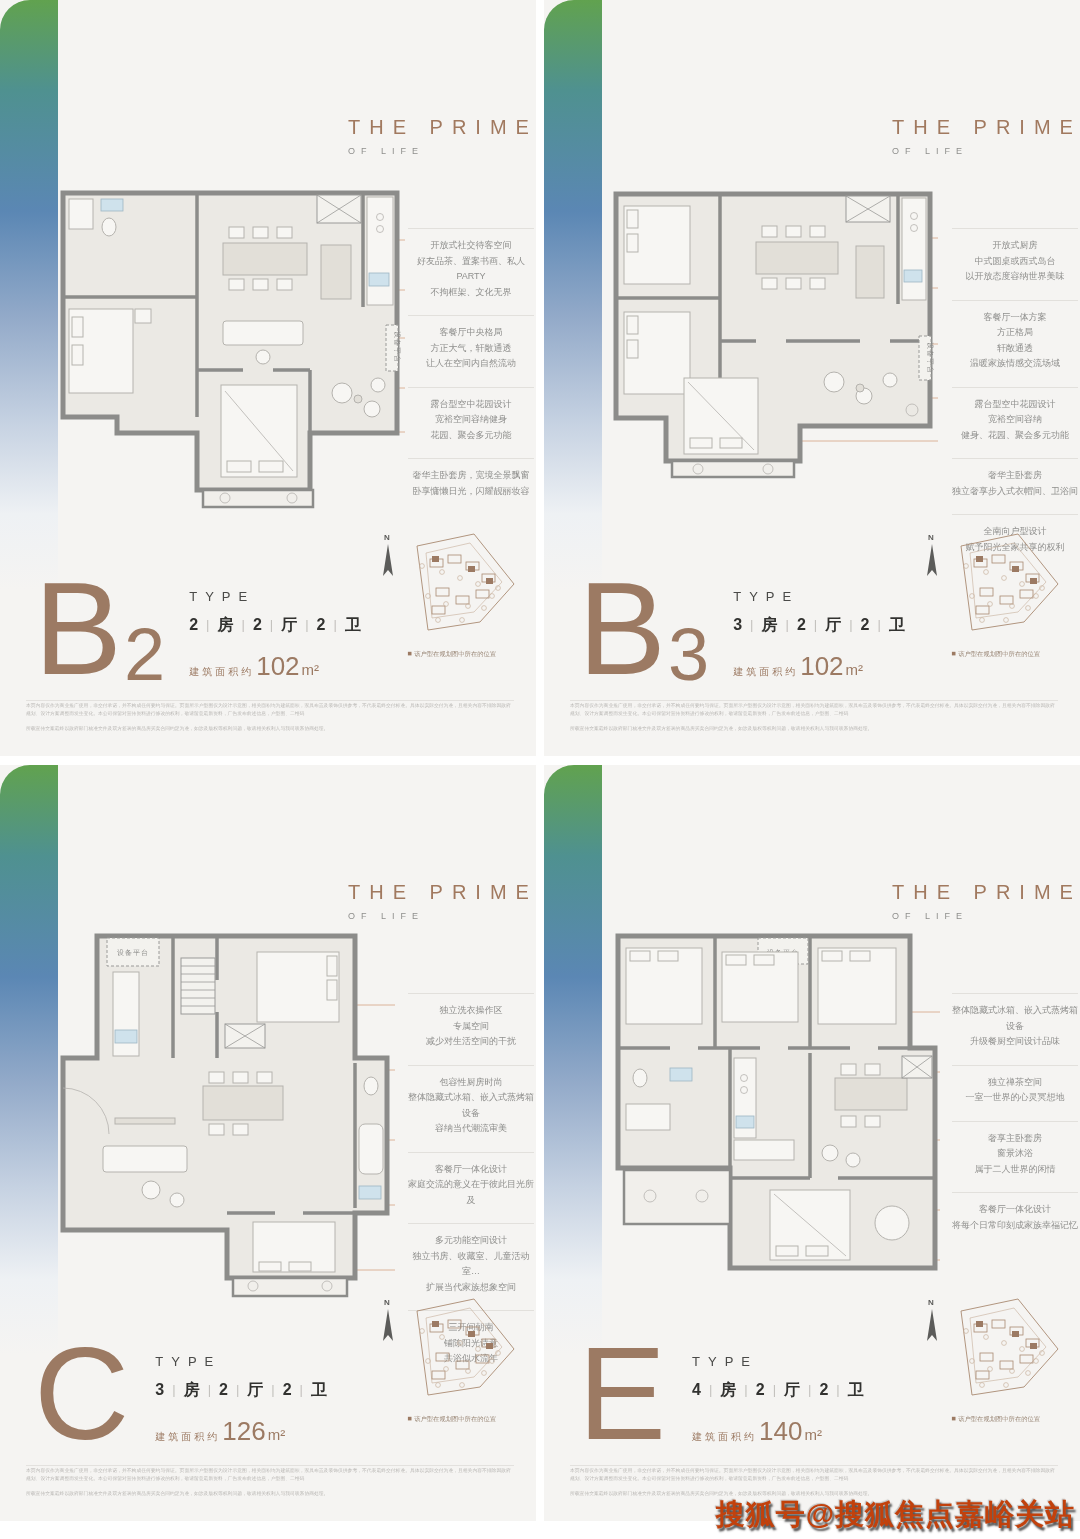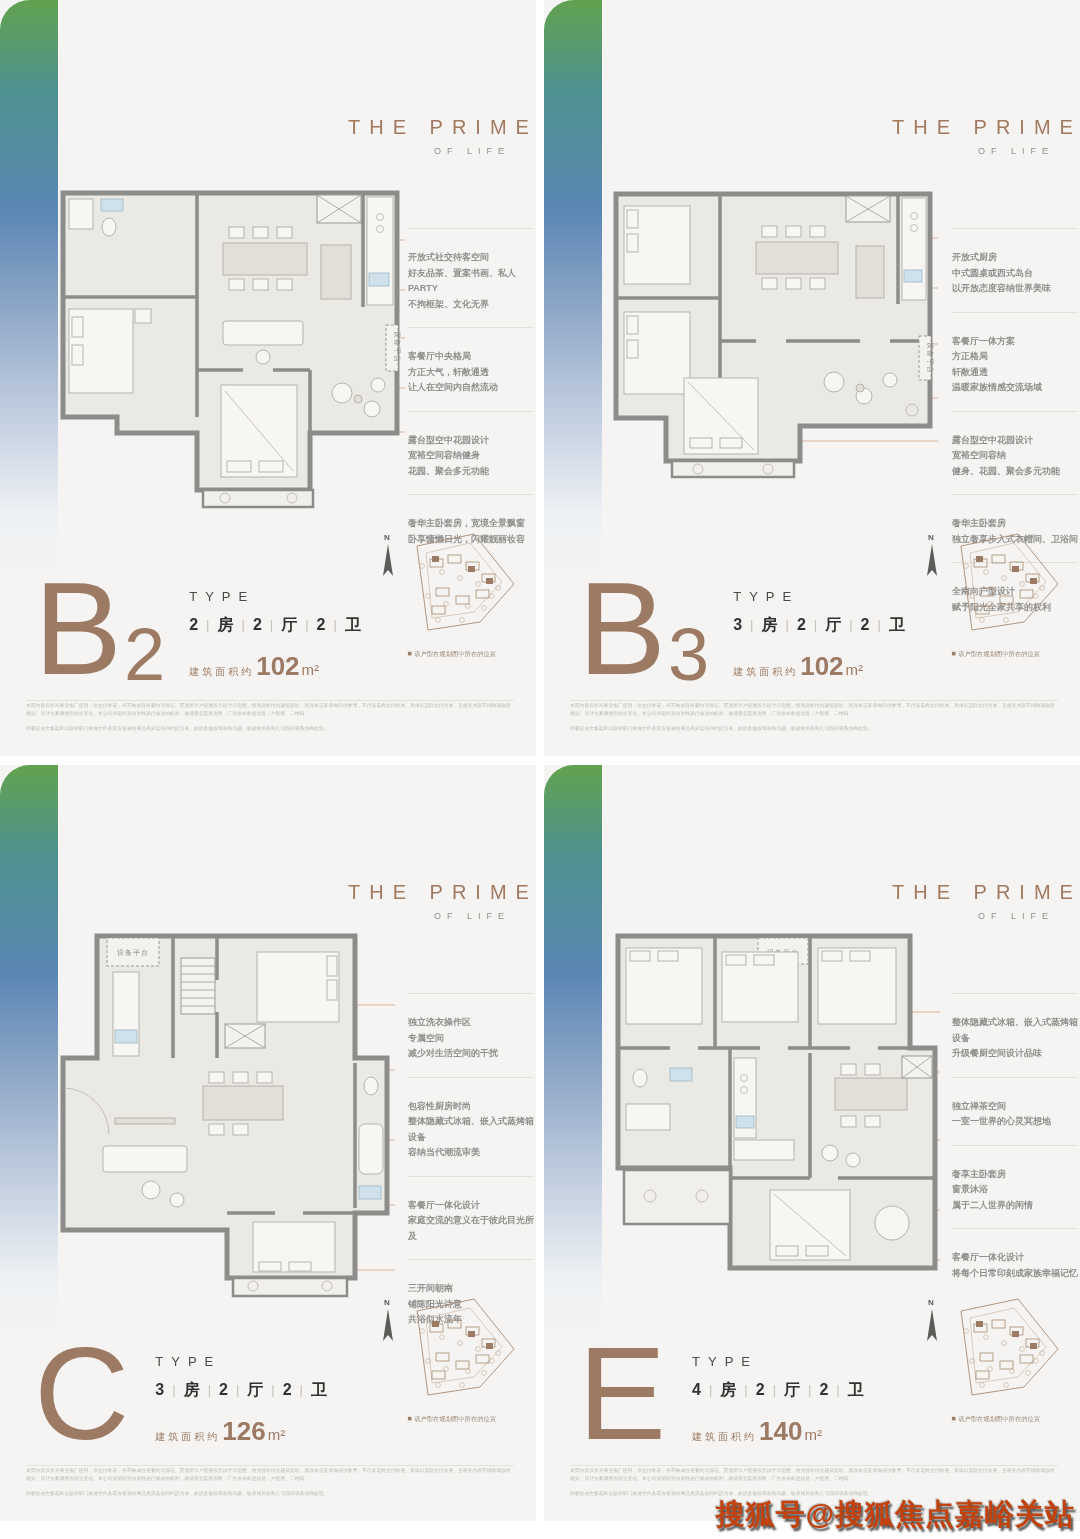--- a/index.html
+++ b/index.html
@@ -6,39 +6,39 @@
   .page{position:relative;width:1080px;height:1539px;margin:0 auto;background:#ffffff;overflow:hidden;
         font-family:"Liberation Sans","DejaVu Sans",sans-serif;}
   .panel{position:absolute;width:536px;height:756px;background:#f5f4f2;overflow:hidden;}
   .p1{left:0;top:0;} .p2{left:544px;top:0;} .p3{left:0;top:765px;} .p4{left:544px;top:765px;}
 
   .strip{position:absolute;left:0;top:0;width:58px;height:100%;border-top-left-radius:30px;
     background:linear-gradient(180deg,#61a24f 0%,#4f9190 12%,#5b87b4 28%,#93aac9 42%,#c6d2e2 56%,#eef1f4 68%,rgba(245,244,242,0) 78%);}
 
   .brand{position:absolute;left:348px;top:116px;width:172px;}
   .brand-main{font-size:20px;letter-spacing:9px;color:#a1795f;white-space:nowrap;}
-  .brand-sub{margin-top:7px;font-size:9px;letter-spacing:6px;color:#8f8f8d;text-align:right;padding-right:10px;}
+  .brand-sub{margin-top:7px;font-size:9px;letter-spacing:6px;color:#8f8f8d;text-align:left;padding-right:10px;}
 
   .plan{position:absolute;}
 
   .ann{position:absolute;left:408px;top:228px;width:126px;}
-  .ann-block{border-top:1px solid #e2e0dc;padding-top:21px;margin-bottom:15px;text-align:left;font-weight:bold;}
+  .ann-block{border-top:1px solid #e2e0dc;padding-top:9px;margin-bottom:15px;text-align:center;}
   .ann-line{font-size:9px;line-height:15.5px;color:#8f8f8d;}
 
   .typeblock{position:absolute;left:34px;top:575px;display:flex;align-items:flex-start;}
   .letter{display:flex;align-items:flex-end;color:#9c7a63;line-height:0.82;}
   .letter .big{font-size:132px;}
   .letter .sub{font-size:74px;margin-left:2px;transform:translateY(2px);}
   .typedetails{margin-left:24px;padding-top:14px;}
   .typelabel{font-size:13px;letter-spacing:8px;color:#4a4a48;}
   .layoutrow{margin-top:11px;font-size:16px;color:#323230;font-weight:bold;white-space:nowrap;}
   .layoutrow .sep{color:#c3c1bd;font-weight:normal;font-size:13px;margin:0 8px;vertical-align:1px;}
   .arearow{margin-top:15px;color:#9c7a63;white-space:nowrap;}
   .arearow .apre{font-size:10px;letter-spacing:3px;}
-  .arearow .aval{font-size:26px;font-weight:bold;margin:0 2px;}
+  .arearow .aval{font-size:26px;font-weight:normal;margin:0 2px;}
   .arearow .aunit{font-size:15px;}
 
   .sitemap{position:absolute;left:372px;top:526px;width:160px;height:148px;}
   .cap{margin-top:2px;text-align:center;font-size:7px;color:#9b8878;white-space:nowrap;transform:scale(0.9);transform-origin:center top;}
   .capsq{display:inline-block;width:4px;height:4px;background:#9c7a63;margin-right:3px;vertical-align:1px;}
 
   .footer{position:absolute;left:26px;right:22px;top:700px;border-top:1px solid #e3e1de;}
   .fline{color:#b9b7b4;font-size:6px;line-height:1.9;transform:scale(0.8);transform-origin:left top;width:125%;}
   .fline2{width:80%;}
 
@@ -445,20 +445,25 @@
       <div class="ann-block">
         <div class="ann-line">包容性厨房时尚</div>
         <div class="ann-line">整体隐藏式冰箱、嵌入式蒸烤箱设备</div>
         <div class="ann-line">容纳当代潮流审美</div>
       </div>
       <div class="ann-block">
         <div class="ann-line">客餐厅一体化设计</div>
         <div class="ann-line">家庭交流的意义在于彼此目光所及</div>
       </div>
       <div class="ann-block">
+        <div class="ann-line">多元功能空间设计</div>
+        <div class="ann-line">独立书房、收藏室、儿童活动室…</div>
+        <div class="ann-line">扩展当代家族想象空间</div>
+      </div>
+      <div class="ann-block">
         <div class="ann-line">三开间朝南</div>
         <div class="ann-line">铺陈阳光诗意</div>
         <div class="ann-line">共浴似水流年</div>
       </div>
     </div>
 
     <div class="typeblock">
       <div class="letter">
         <span class="big">C</span>
         <span class="sub"></span>

